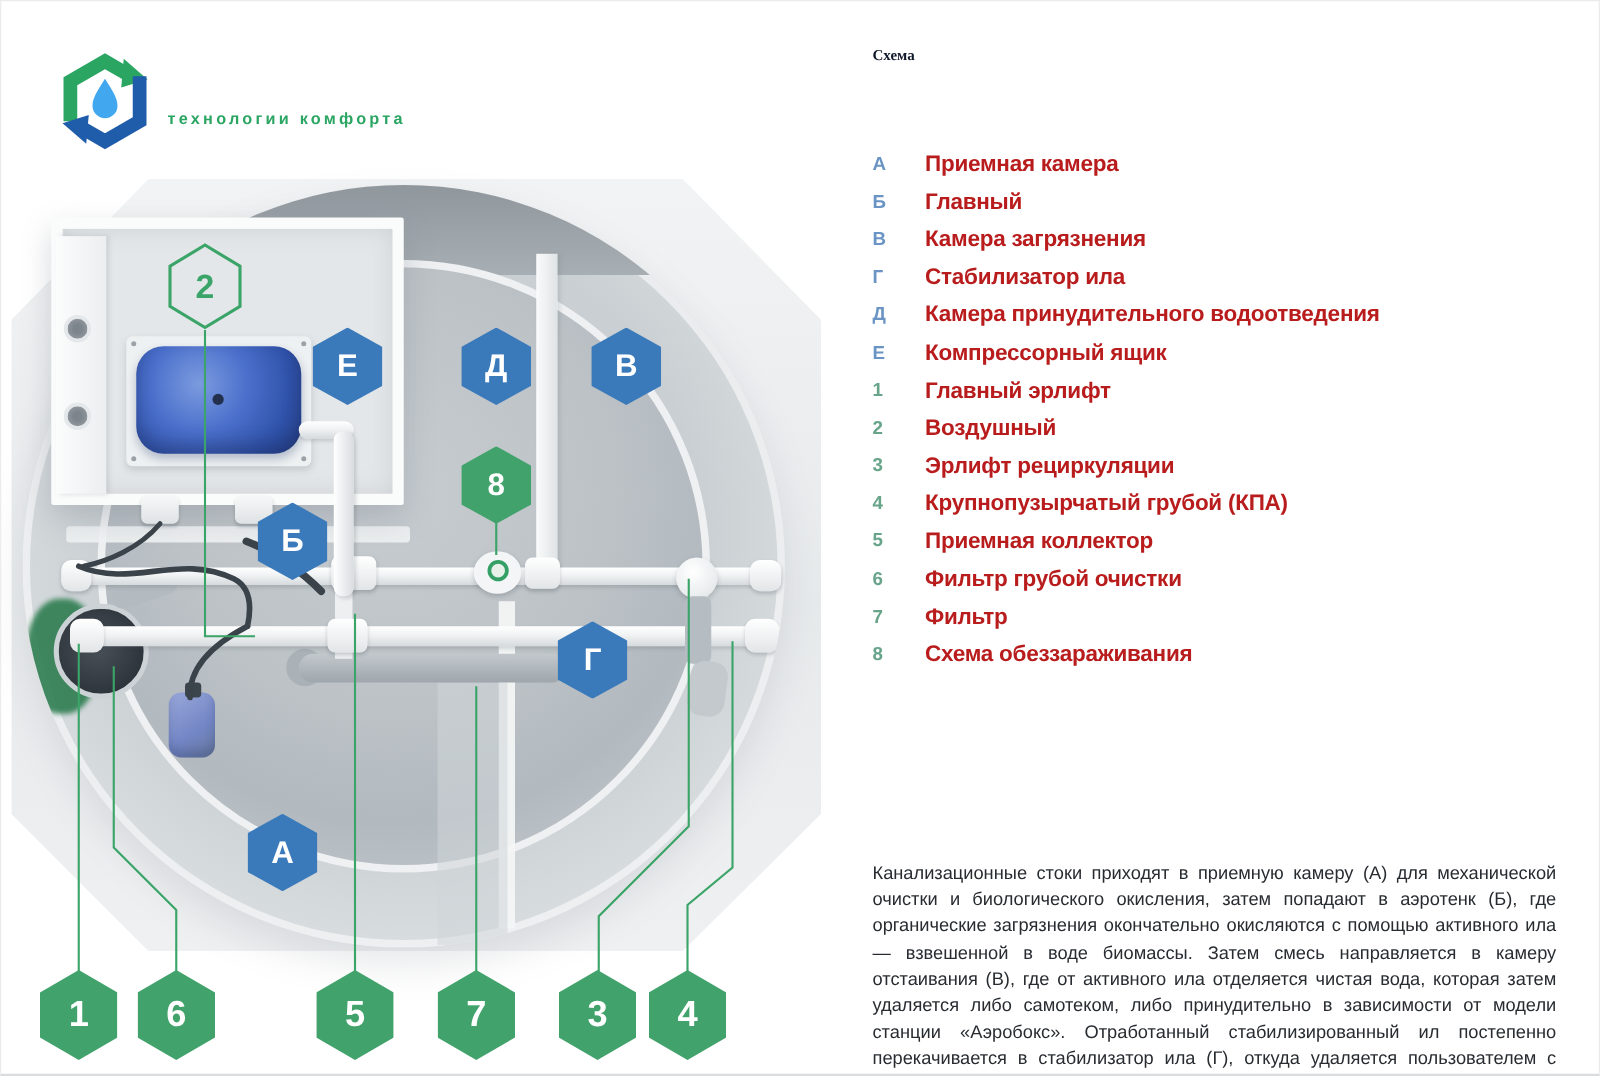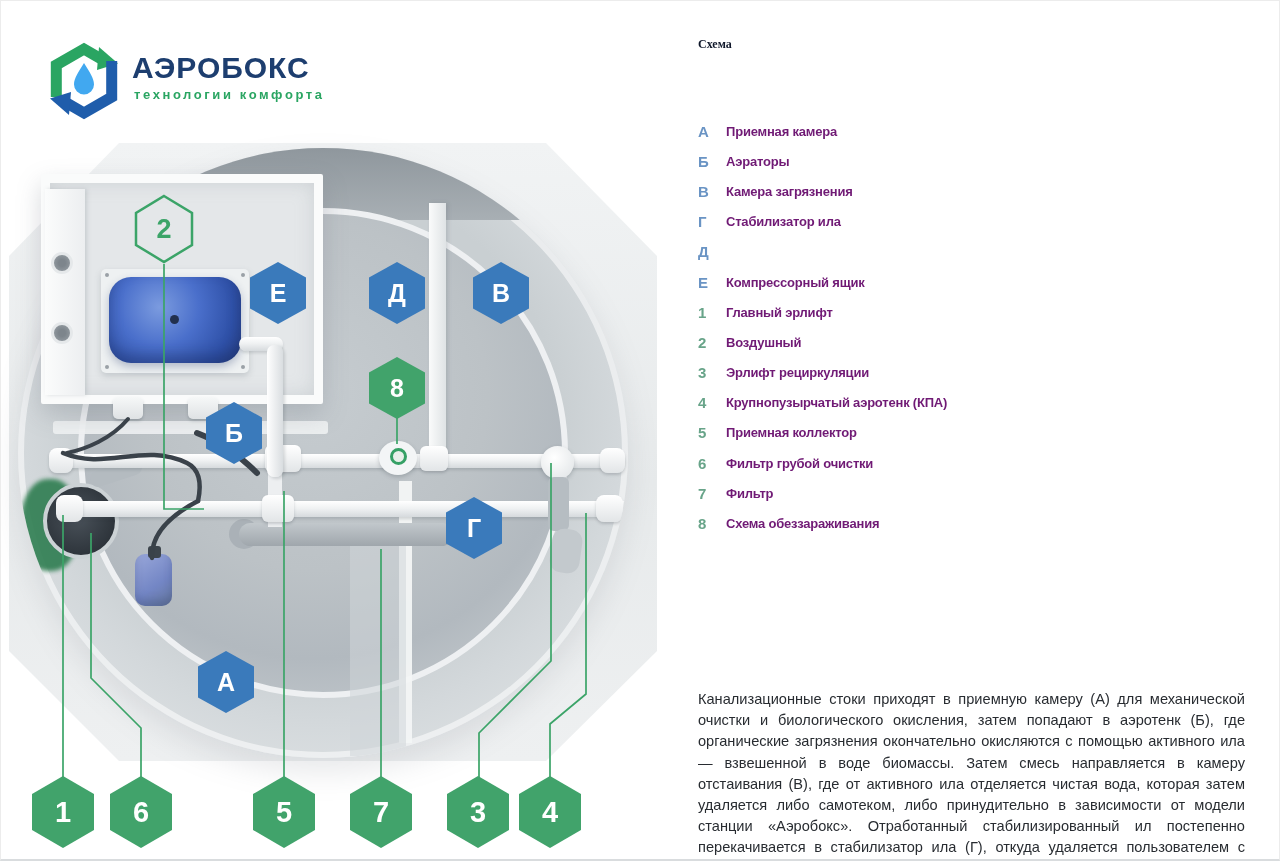--- a/index.html
+++ b/index.html
@@ -15,21 +15,21 @@
     color:#1d3e6f;letter-spacing:1px;}
   .logo-sub{position:absolute;left:88px;top:50px;font-size:13px;font-weight:700;
     color:#2aa562;letter-spacing:2.6px;}
   
   .legend-title{position:absolute;left:697px;top:36px;font-size:12px;font-weight:800;color:#0f172a;font-family:Liberation Serif, serif;}
   .legend{position:absolute;left:697px;top:115px;width:546px;}
   .lrow{display:flex;align-items:center;height:30.2px;}
   .lkey{width:28px;font-size:15px;font-weight:700;}
   .lkey.blue{color:#6a94c4;}
   .lkey.green{color:#68a489;}
-  .llabel{font-size:13px;font-weight:700;color:#701a75;letter-spacing:-0.2px;}
+  .llabel{margin-left:14px;font-size:18px;font-weight:700;color:#b91c1c;letter-spacing:-0.2px;}
   .desc{position:absolute;left:697px;top:688px;width:547px;font-size:14.6px;line-height:21.2px;
     color:#282c31;text-align:justify;}
   
   .backdrop{position:absolute;left:8px;top:142px;width:648px;height:618px;
     background:linear-gradient(180deg,#f1f3f4 0%,#e7eaeb 55%,#eef0f1 100%);
     clip-path:polygon(110px 0,537px 0,648px 113px,648px 508px,537px 618px,110px 618px,0 508px,0 113px);}
   .tank-outer{position:absolute;left:17px;top:147px;width:610px;height:610px;border-radius:50%;
     background:radial-gradient(circle at 50% 45%,#c9cfd2 52%,#d3d8db 66%,#dde1e3 82%,#e9eced 100%);
     box-shadow:inset 0 0 0 6px rgba(255,255,255,.55),0 14px 30px rgba(120,130,138,.18);}
   .tank-clip{position:absolute;left:17px;top:147px;width:610px;height:610px;border-radius:50%;overflow:hidden;}
@@ -126,21 +126,20 @@
 <div class="page">
 
   <div class="logo">
     <svg class="logo-icon" width="76" height="84" viewBox="0 0 76 84">
       <path d="M10.3,60 L10.3,28 L38,12 L60,24.7" fill="none" stroke="#2aa562" stroke-width="11"></path>
       <polygon points="53,10 72,26.5 51,33" fill="#2aa562"></polygon>
       <path d="M65.7,24 L65.7,60 L38,76 L16,63.3" fill="none" stroke="#1f5dab" stroke-width="11"></path>
       <polygon points="23,78 4,61.5 25,55" fill="#1f5dab"></polygon>
       <path d="M38,26 C32.5,35 28,41 28,47.5 A10,10 0 0 0 48,47.5 C48,41 43.5,35 38,26 Z" fill="#41a8f0"></path>
     </svg>
-    <div class="logo-title">АЭРОБОКС</div>
     <div class="logo-sub">технологии комфорта</div>
   </div>
 
   <div class="backdrop"></div>
   <div class="tank-outer"></div>
   <div class="tank-clip">
     <div class="lid"></div>
     <div class="bowl"></div>
     <div class="shelf"></div>
     <div class="wall-up"></div>
@@ -227,52 +226,53 @@
   <div class="hex green num-big hx-4">4</div>
 
   <div class="legend-title">Схема</div>
   <div class="legend">
     <div class="lrow">
         <span class="lkey blue">А</span>
         <span class="llabel">Приемная камера</span>
       </div>
     <div class="lrow">
         <span class="lkey blue">Б</span>
-        <span class="llabel">Аэраторы</span>
+        <span class="llabel">Главный</span>
       </div>
     <div class="lrow">
         <span class="lkey blue">В</span>
         <span class="llabel">Камера загрязнения</span>
       </div>
     <div class="lrow">
         <span class="lkey blue">Г</span>
         <span class="llabel">Стабилизатор ила</span>
       </div>
     <div class="lrow">
         <span class="lkey blue">Д</span>
+        <span class="llabel">Камера принудительного водоотведения</span>
       </div>
     <div class="lrow">
         <span class="lkey blue">Е</span>
         <span class="llabel">Компрессорный ящик</span>
       </div>
     <div class="lrow">
         <span class="lkey green">1</span>
         <span class="llabel">Главный эрлифт</span>
       </div>
     <div class="lrow">
         <span class="lkey green">2</span>
         <span class="llabel">Воздушный</span>
       </div>
     <div class="lrow">
         <span class="lkey green">3</span>
         <span class="llabel">Эрлифт рециркуляции</span>
       </div>
     <div class="lrow">
         <span class="lkey green">4</span>
-        <span class="llabel">Крупнопузырчатый аэротенк (КПА)</span>
+        <span class="llabel">Крупнопузырчатый грубой (КПА)</span>
       </div>
     <div class="lrow">
         <span class="lkey green">5</span>
         <span class="llabel">Приемная коллектор</span>
       </div>
     <div class="lrow">
         <span class="lkey green">6</span>
         <span class="llabel">Фильтр грубой очистки</span>
       </div>
     <div class="lrow">

